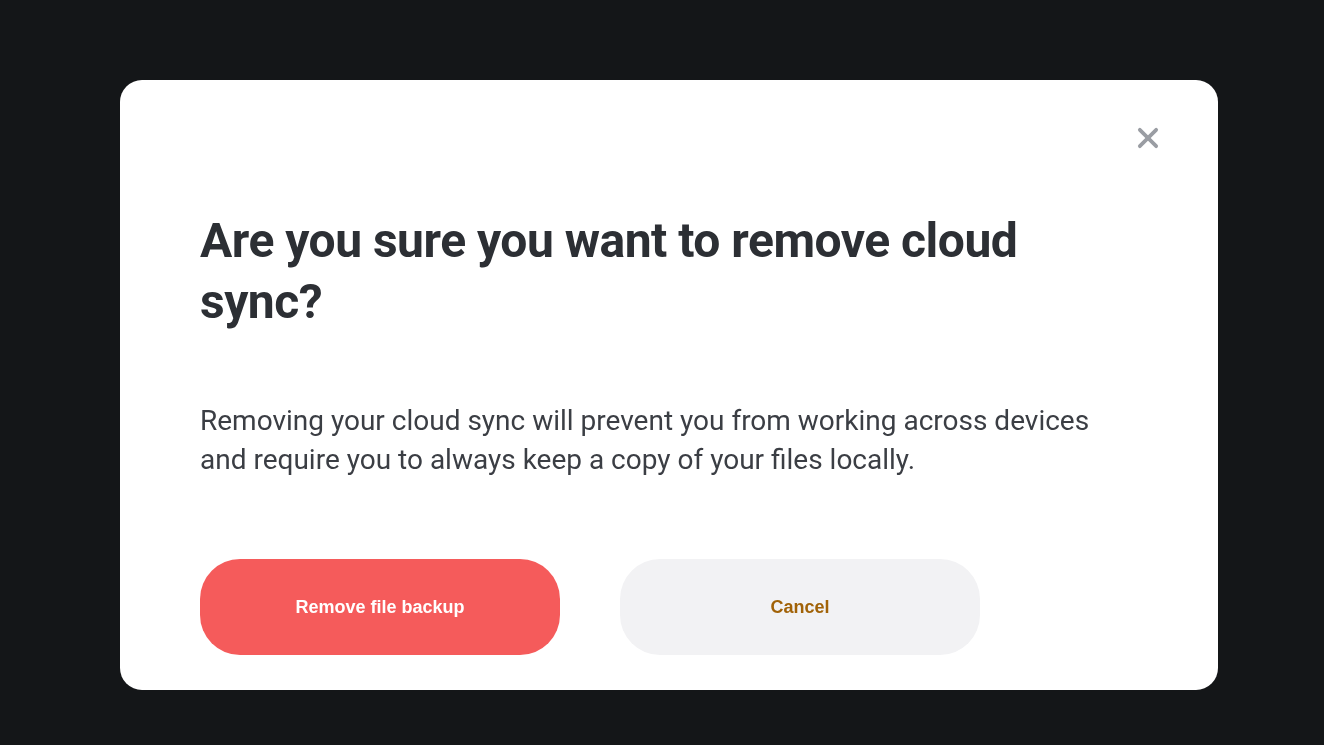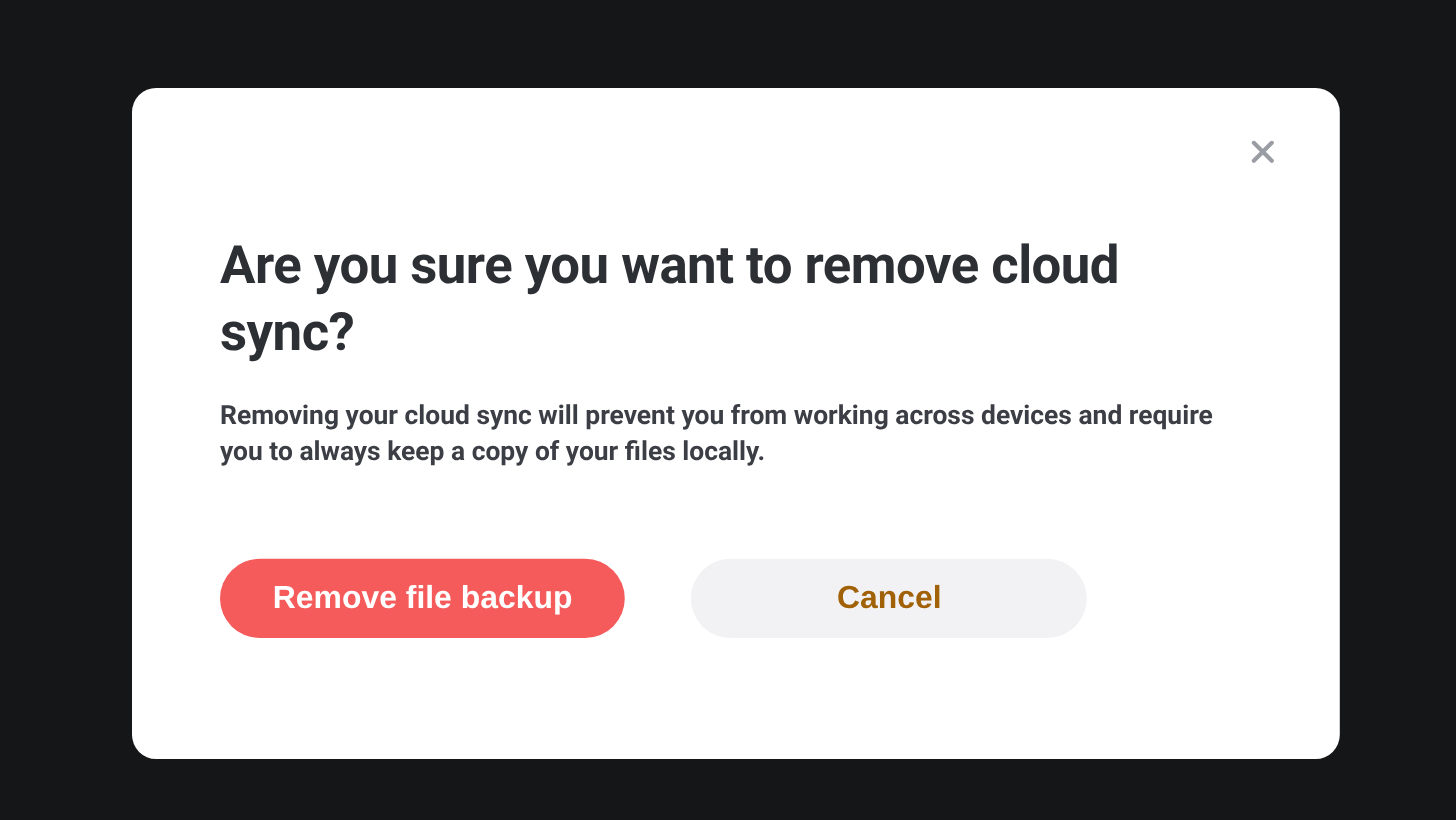--- a/index.html
+++ b/index.html
@@ -44,36 +44,36 @@
     .modal-title {
       font-size: 48px;
       font-weight: 700;
       color: #2c2f34;
       line-height: 1.28;
       margin-top: 60px;
       max-width: 880px;
       letter-spacing: -0.5px;
     }
     .modal-body {
-      font-size: 24px;
-      font-weight: 700;
+      font-size: 28px;
+      font-weight: 400;
       color: #3b3e44;
       line-height: 1.4;
-      margin-top: 28px;
+      margin-top: 68px;
       max-width: 920px;
     }
     .button-row {
       display: flex;
       gap: 60px;
       margin-top: 80px;
     }
     .btn {
-      height: 72px;
+      height: 96px;
       border-radius: 40px;
-      font-size: 29px;
+      font-size: 18px;
       font-weight: 600;
       border: none;
       cursor: pointer;
       padding: 0 48px;
       min-width: 360px;
       display: flex;
       align-items: center;
       justify-content: center;
     }
     .btn-primary {

